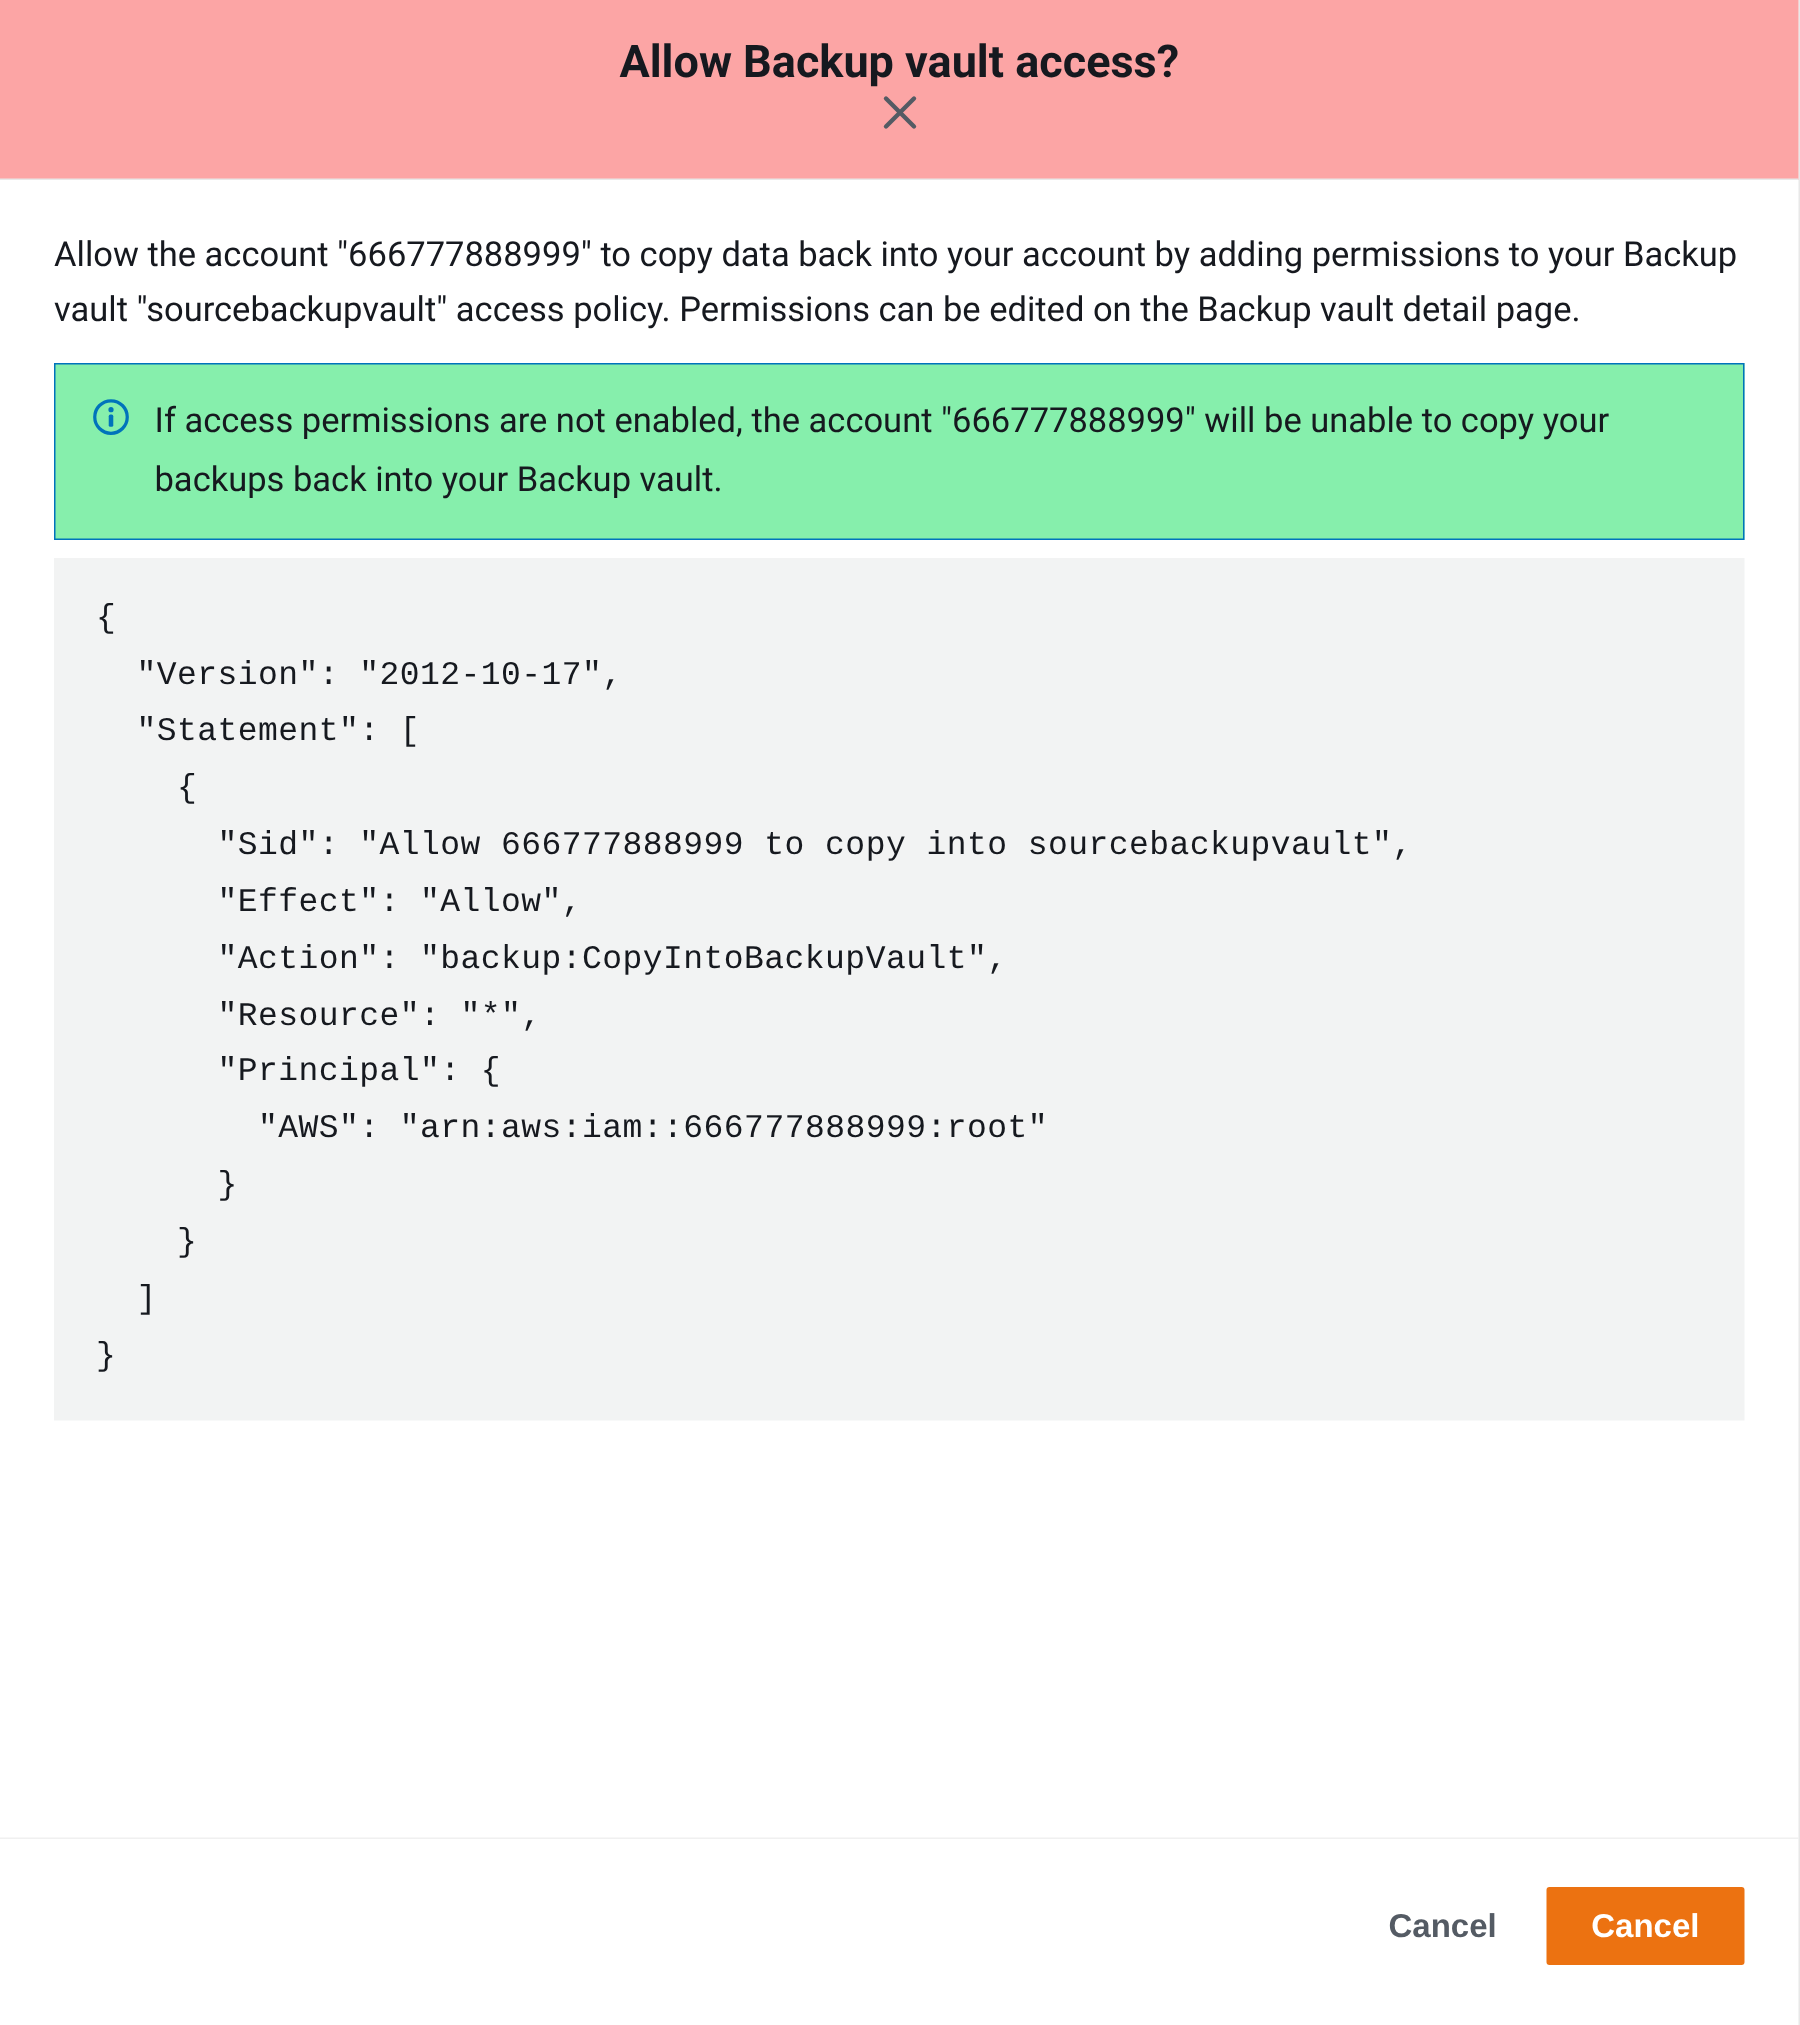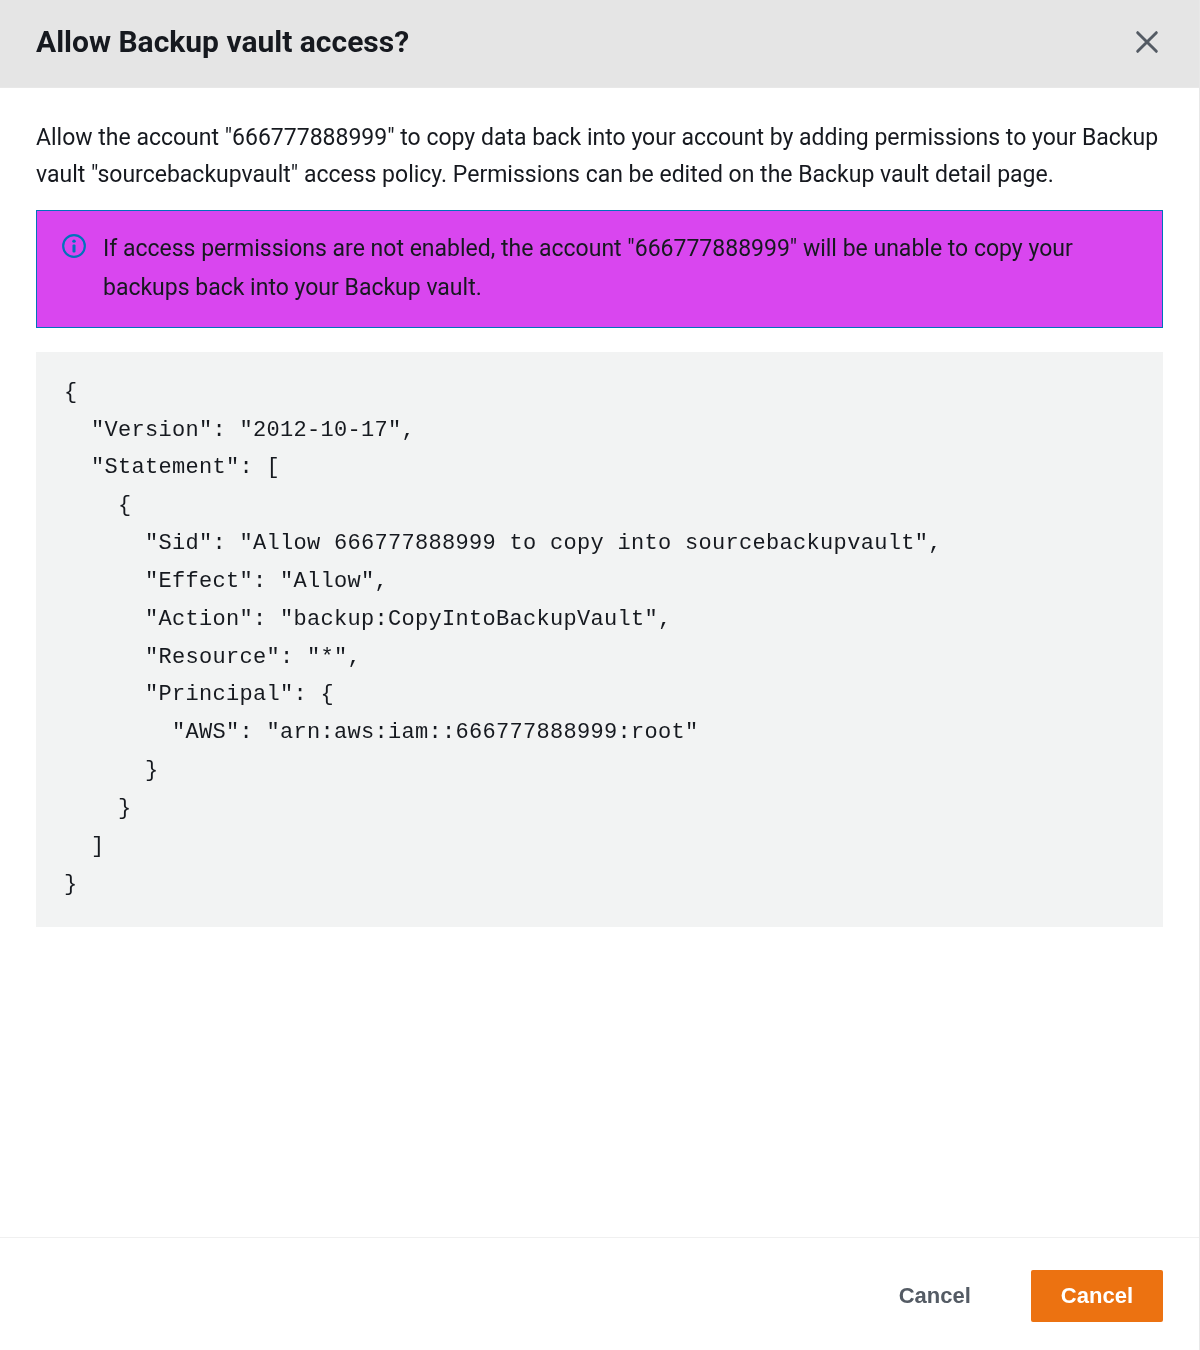--- a/index.html
+++ b/index.html
@@ -11,26 +11,27 @@
       overflow: hidden;
     }
     .dialog {
       width: 100%;
       height: 100%;
       display: flex;
       flex-direction: column;
       border-right: 1px solid #e8e8e8;
     }
     .dialog-header {
-      background: #e5e5e5;
+      background: #fca5a5;
       border-bottom: 1px solid #e8e8e8;
       padding: 24px 36px 28px 36px;
       display: flex;
       align-items: center;
       justify-content: space-between;
+      flex-direction: column;
     }
     .dialog-title {
       font-size: 30px;
       font-weight: 700;
       color: #16191f;
     }
     .close-btn {
       cursor: pointer;
       width: 32px;
       height: 32px;
@@ -46,26 +47,26 @@
       overflow: auto;
     }
     .description {
       font-size: 23px;
       line-height: 1.6;
       color: #16191f;
       margin-bottom: 16px;
     }
     .info-box {
       border: 1px solid #0073bb;
-      background: #d946ef;
+      background: #86efac;
       padding: 18px 24px 20px 24px;
       display: flex;
       gap: 16px;
       align-items: flex-start;
-      margin-bottom: 24px;
+      margin-bottom: 12px;
     }
     .info-icon {
       flex-shrink: 0;
       margin-top: 4px;
     }
     .info-icon svg { width: 26px; height: 26px; }
     .info-text {
       font-size: 23px;
       line-height: 1.7;
       color: #16191f;
@@ -77,24 +78,24 @@
       font-family: "SFMono-Regular", Consolas, "Liberation Mono", Menlo, monospace;
       font-size: 22px;
       line-height: 1.72;
       color: #16191f;
       white-space: pre-wrap;
       word-wrap: break-word;
       letter-spacing: 0.3px;
     }
     .dialog-footer {
       border-top: 1px solid #f0f0f0;
-      padding: 32px 36px 28px 36px;
+      padding: 32px 36px 40px 36px;
       display: flex;
       justify-content: flex-end;
-      gap: 30px;
+      gap: 3px;
       align-items: center;
     }
     .btn {
       font-size: 22px;
       font-weight: 600;
       padding: 13px 30px;
       border: none;
       cursor: pointer;
       background: transparent;
       border-radius: 2px;

